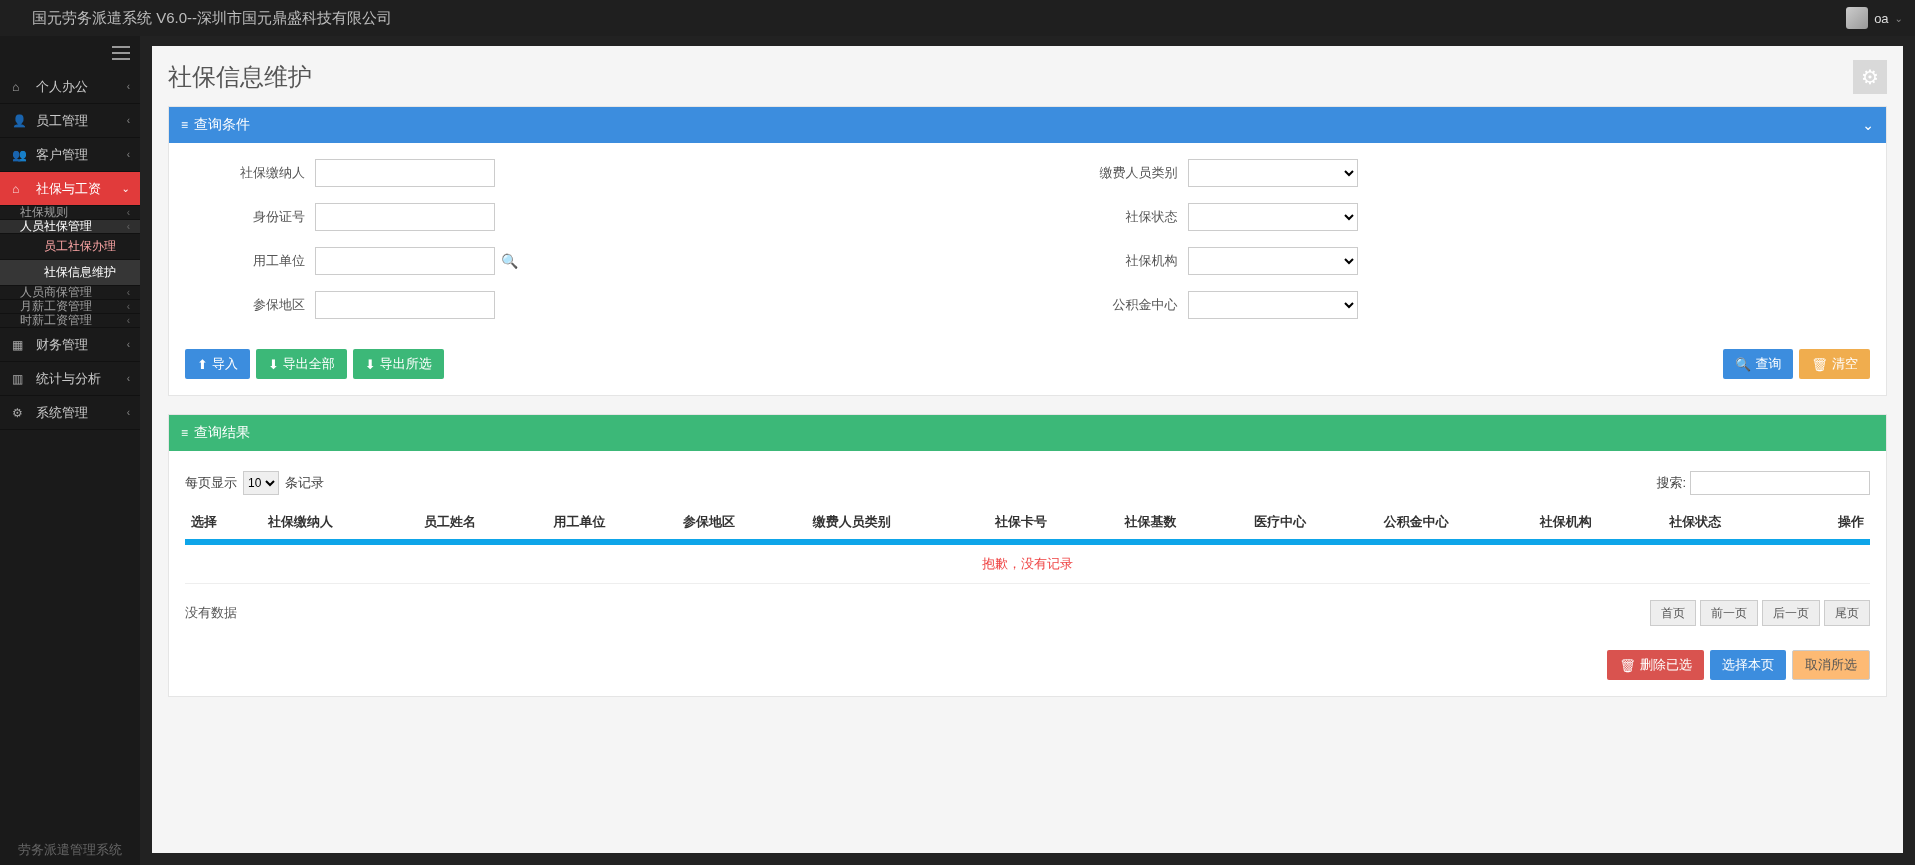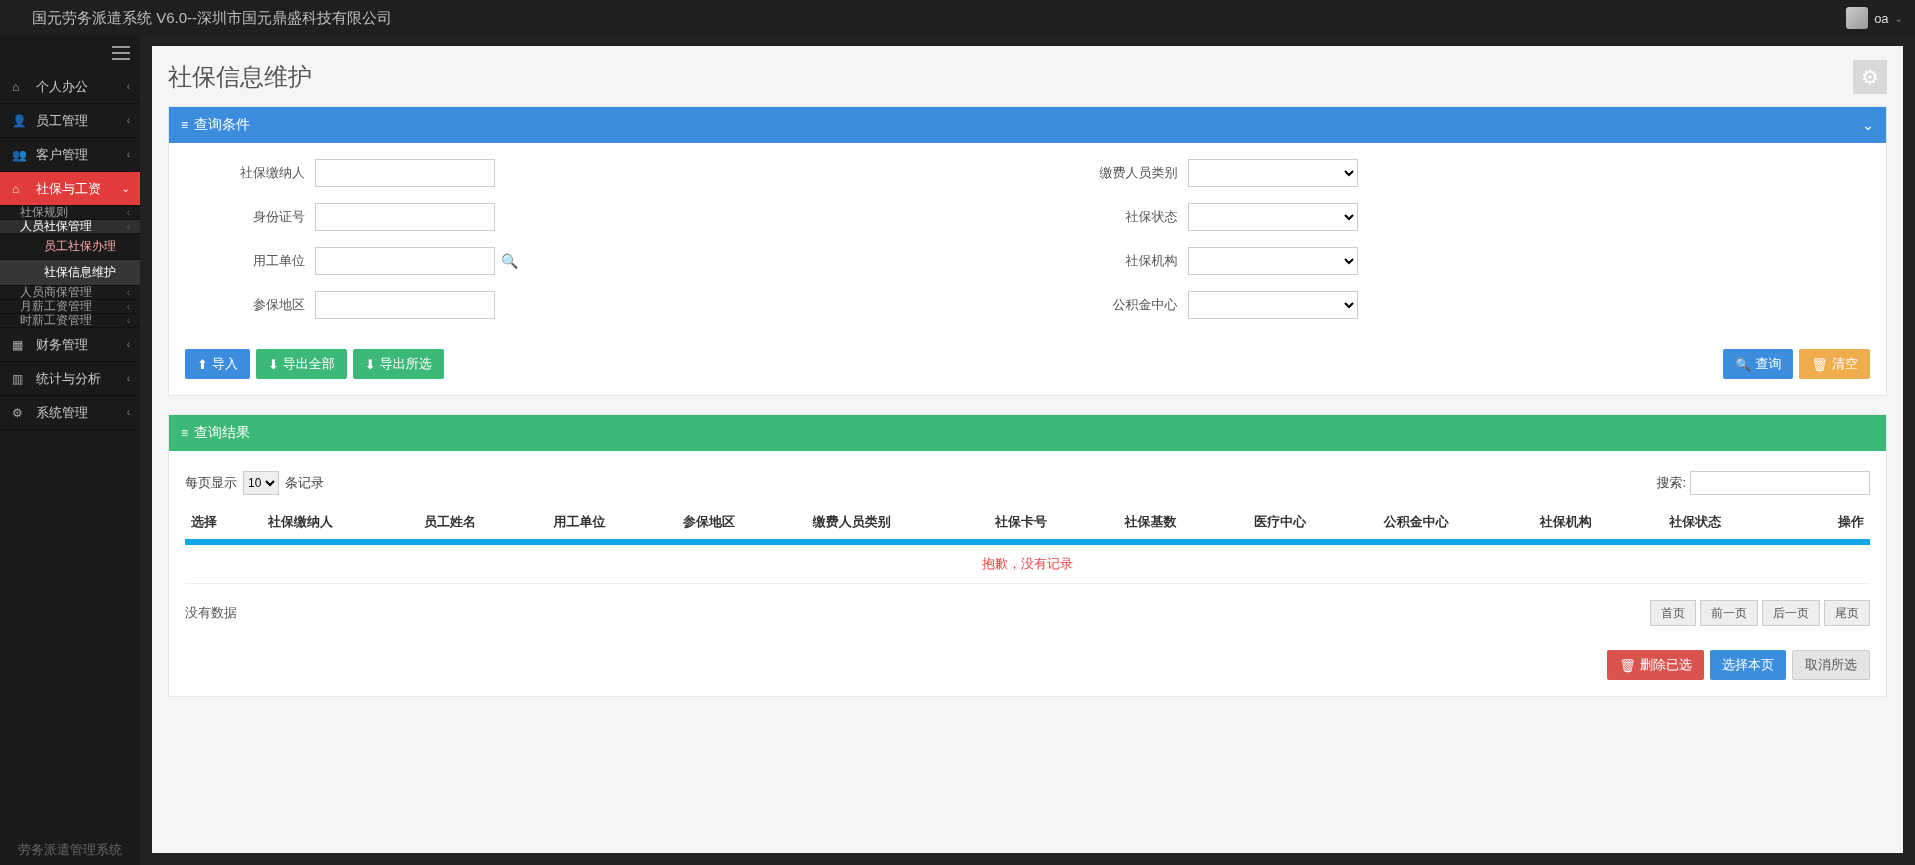--- a/index.html
+++ b/index.html
@@ -154,21 +154,21 @@
   .btn-row { display: flex; gap: 6px; align-items: center; }
   .btn {
     display: inline-flex; align-items: center; gap: 4px;
     height: 30px; padding: 0 12px; border: none;
     color: #fff; font-size: 13px; cursor: pointer; border-radius: 2px;
   }
   .btn-blue  { background: #3c8dde; }
   .btn-green { background: #3cb878; }
   .btn-orange{ background: #f0ad4e; }
   .btn-red   { background: #d9534f; }
-  .btn-grey  { background: #e5e5e5; color: #555; border: 1px solid #ccc; }
+  .btn-grey  { background: #fdba74; color: #555; border: 1px solid #ccc; }
 
   .btn-row .right-group { margin-left: auto; display: flex; gap: 6px; }
 
   
   .results-top {
     display: flex; align-items: center; gap: 6px;
     padding: 4px 0 10px 0; color: #444;
   }
   .results-top select {
     height: 24px; border: 1px solid #ccc; font-size: 12px;

